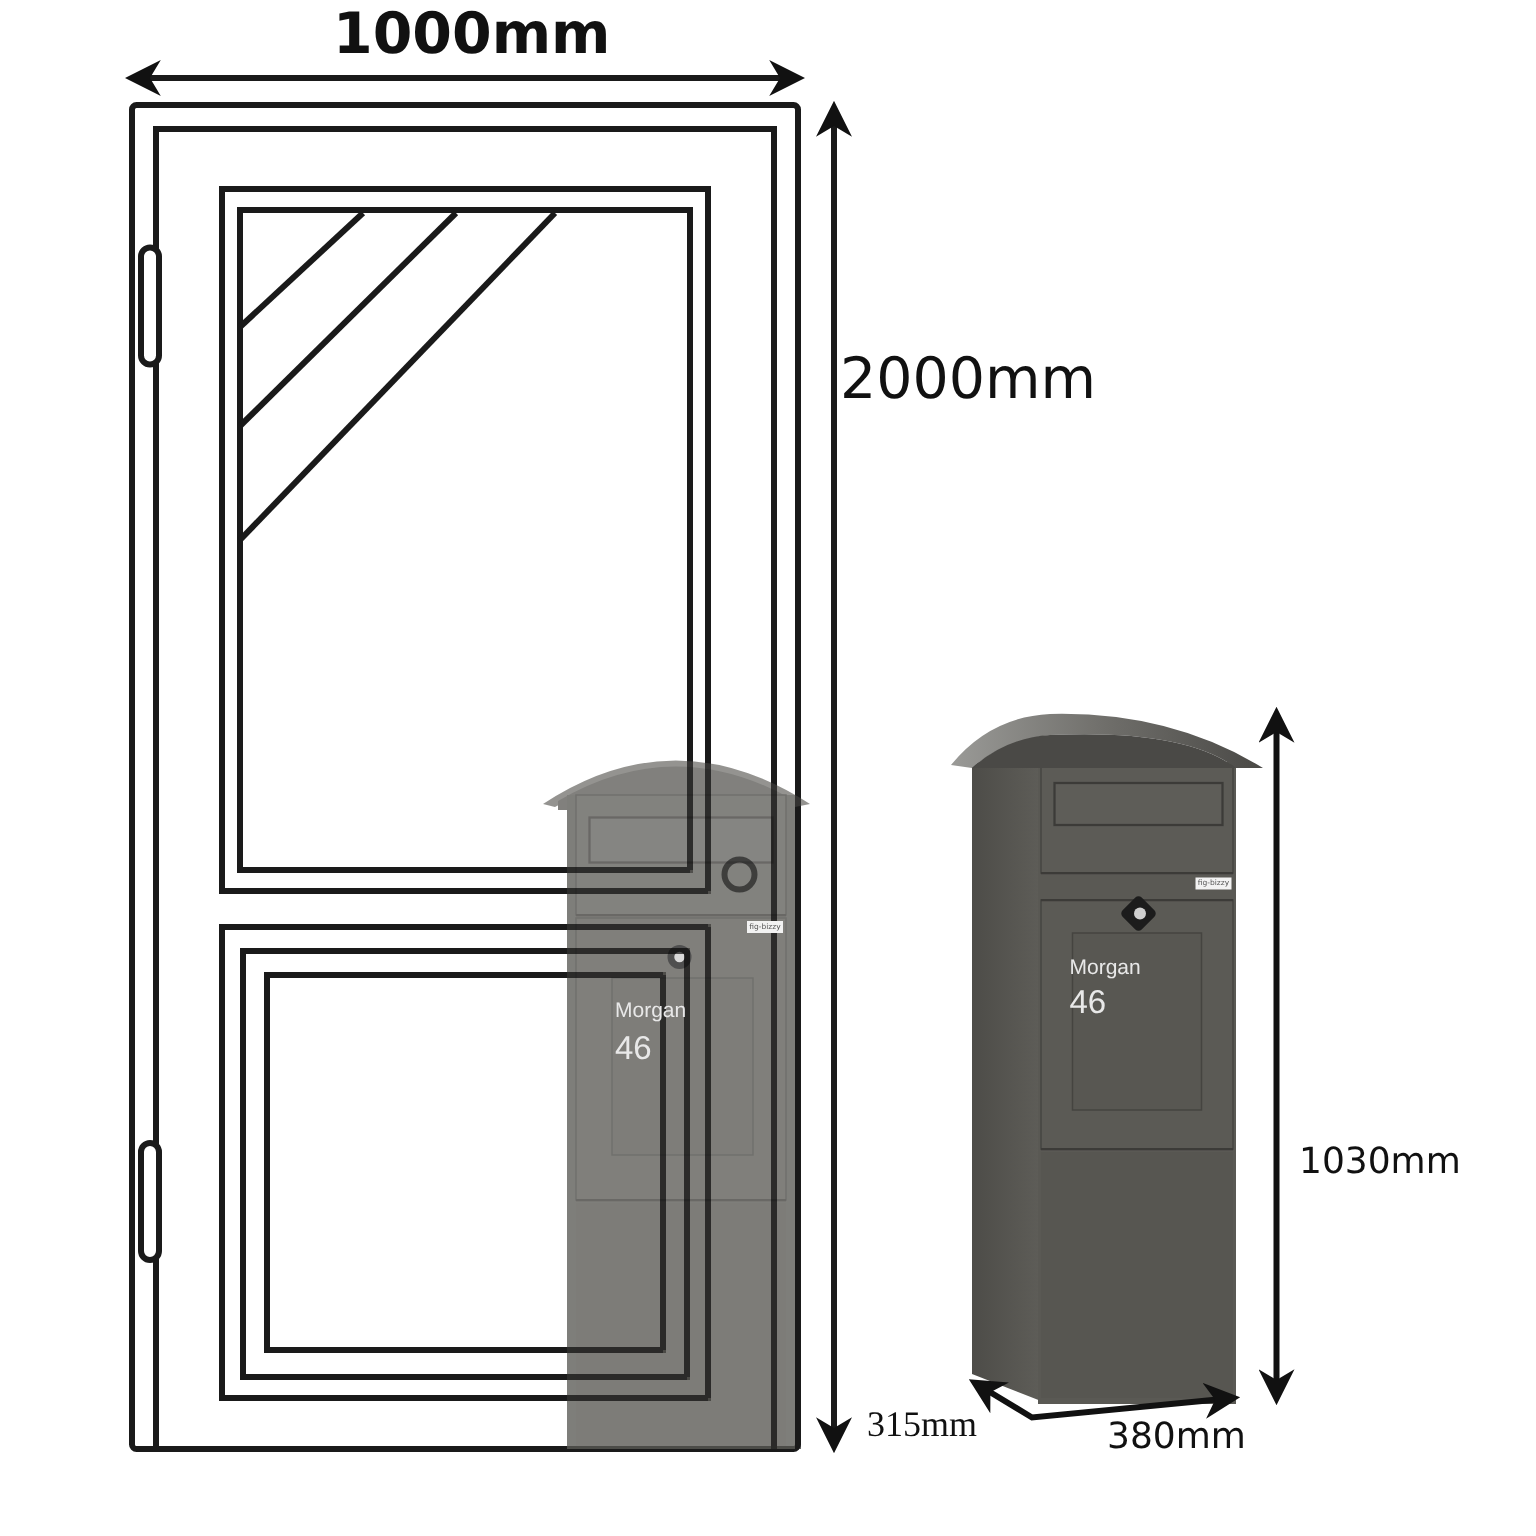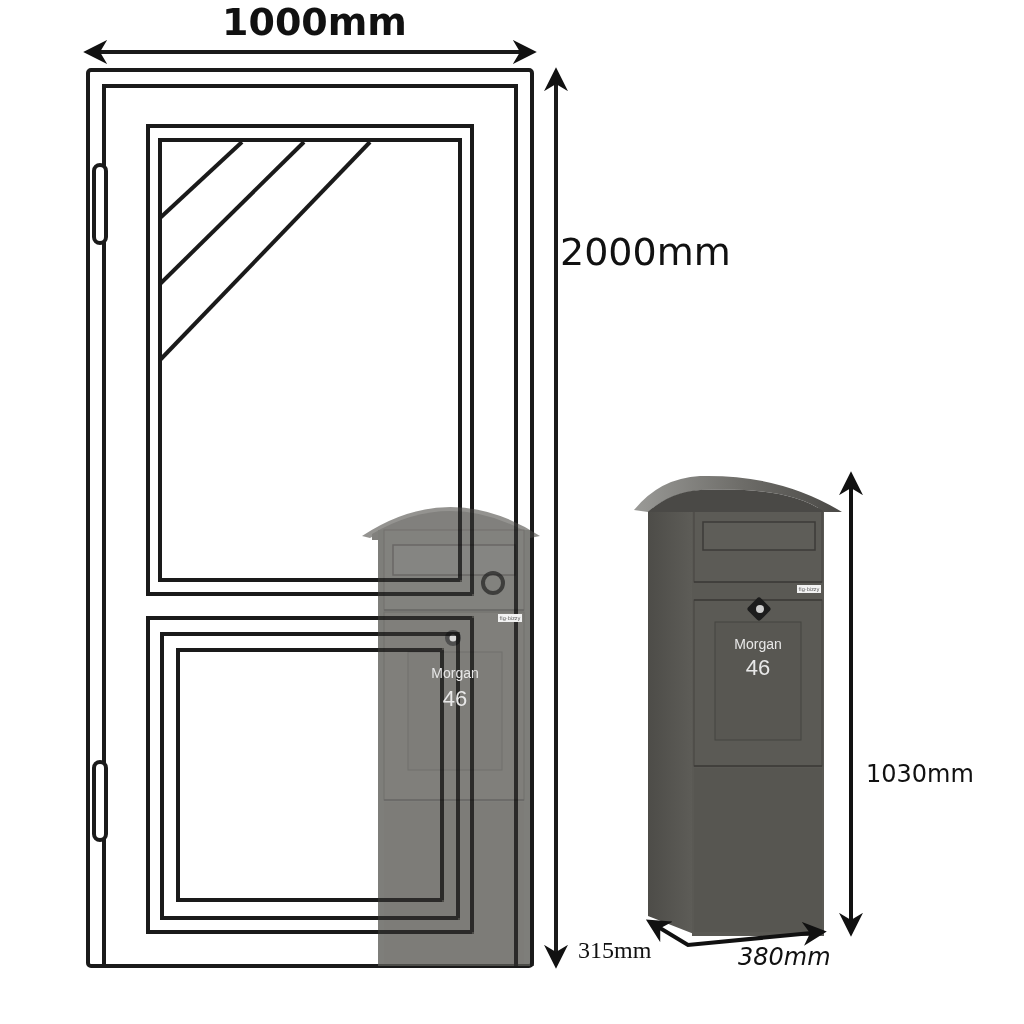--- a/index.html
+++ b/index.html
@@ -3,22 +3,22 @@
 <meta charset="utf-8">
 <style>
   html, body { margin: 0; padding: 0; background: #ffffff; }
   body { width: 1024px; height: 1024px; position: relative; overflow: hidden; font-family: "DejaVu Sans", sans-serif; }
   svg { position: absolute; left: 0; top: 0; }
   .dim-label { position: absolute; color: #111; font-family: "DejaVu Sans", sans-serif; white-space: nowrap; }
   .lbl-width { left: 222px; top: 0px; font-size: 38px; font-weight: bold; }
   .lbl-height { left: 560px; top: 230px; font-size: 38px; }
   .lbl-box-h { left: 866px; top: 760px; font-size: 24px; text-align: center; }
   .lbl-box-d { left: 578px; top: 937px; font-size: 24px; font-family: Liberation Serif, serif; }
-  .lbl-box-w { left: 738px; top: 943px; font-size: 24px; font-style: italic; }
-  .plate-text { position: absolute; color: #e8e8e8; font-family: "Liberation Sans", sans-serif; text-align: center; }
+  .lbl-box-w { left: 738px; top: 943px; font-size: 24px; }
+  .plate-text { position: absolute; color: #e8e8e8; font-family: "Liberation Sans", sans-serif; }
   .ov-name { left: 410px; top: 665px; width: 90px; font-size: 14px; }
   .ov-num { left: 410px; top: 686px; width: 90px; font-size: 22px; }
   .bx-name { left: 713px; top: 636px; width: 90px; font-size: 14px; }
   .bx-num { left: 713px; top: 655px; width: 90px; font-size: 22px; }
   .brand-tag { position: absolute; background: #f2f2f2; color: #555; font-size: 5px; font-family: "DejaVu Sans", sans-serif; text-align: center; line-height: 8px; }
   .brand-ov { left: 498px; top: 614px; width: 24px; height: 8px; }
   .brand-bx { left: 797px; top: 585px; width: 24px; height: 8px; }
 </style>
 </head>
 <body>

